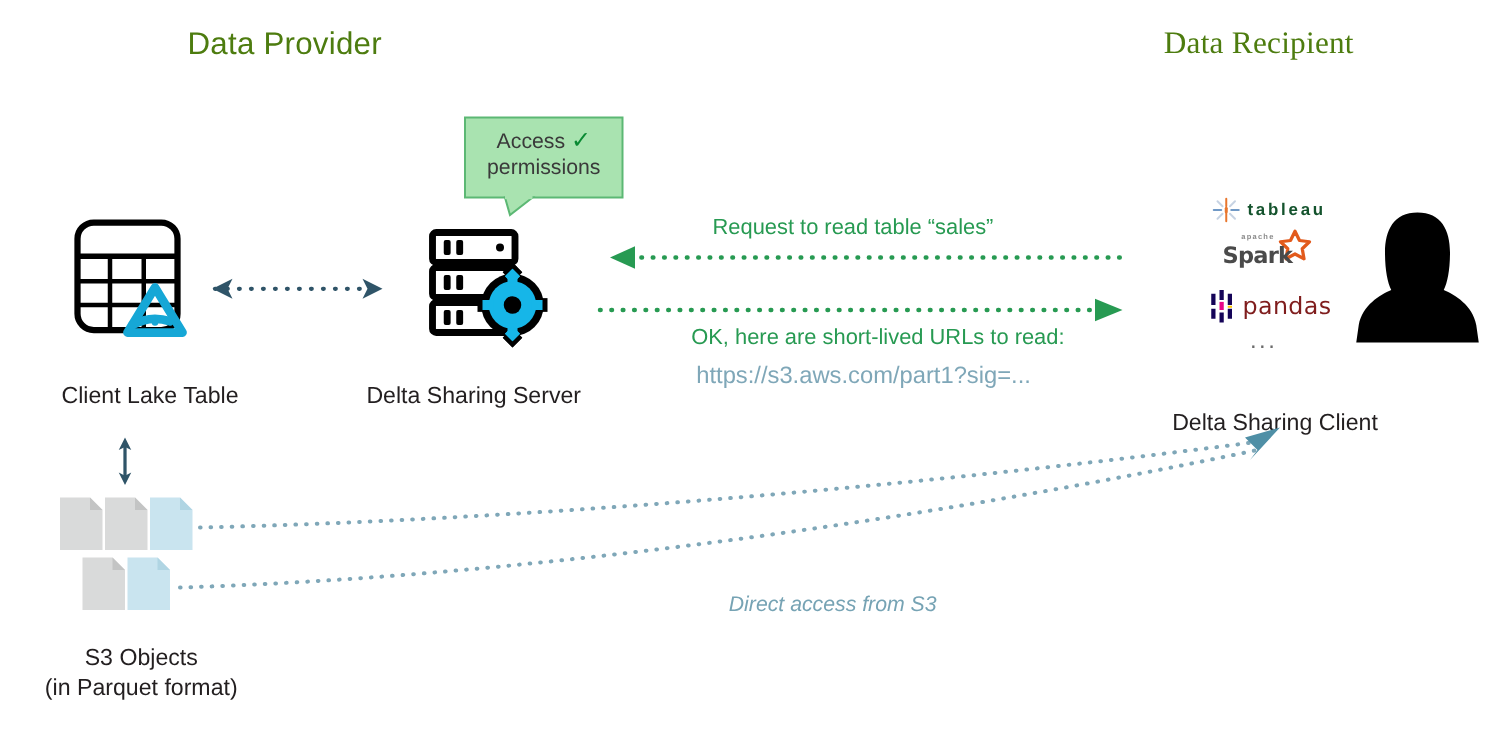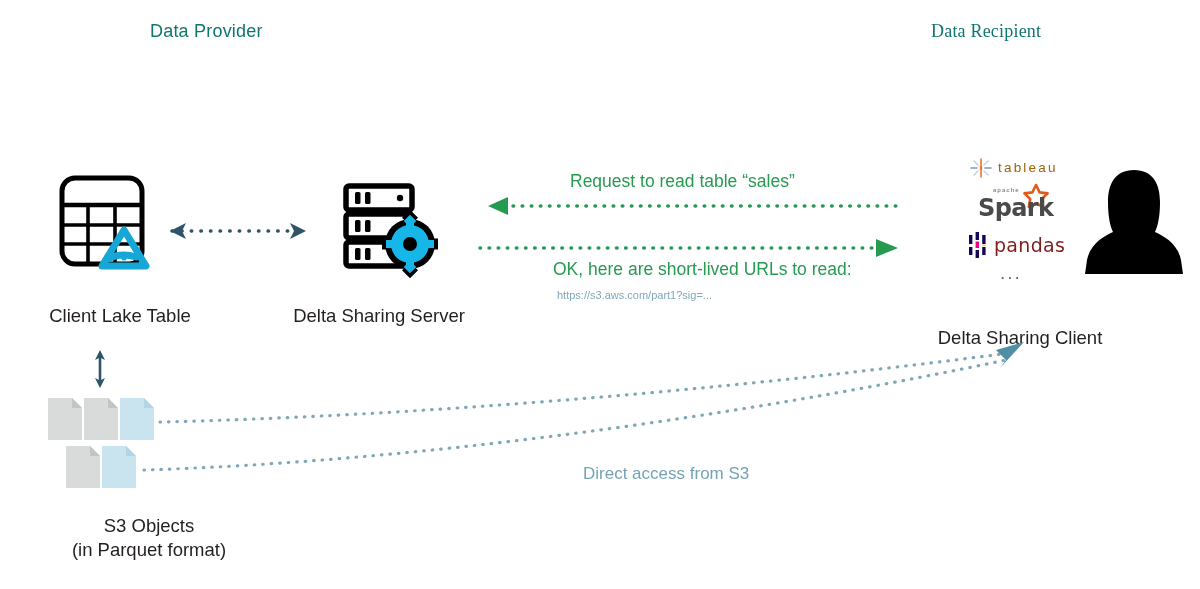--- a/index.html
+++ b/index.html
@@ -6,50 +6,50 @@
   body{
     width:1200px;height:589px;position:relative;overflow:hidden;
     font-family:"Liberation Sans","DejaVu Sans",sans-serif;
     color:#222222;
   }
   .stage{position:absolute;inset:0;}
   .abs{position:absolute;}
   svg{display:block;overflow:visible;}
 
   .section-title{
-    font-size:18px;font-weight:400;color:#0f766e;
+    font-size:25px;font-weight:400;color:#4d7c0f;
     letter-spacing:.2px;white-space:nowrap;text-align:right;
   }
   .node-label{
     font-size:18.5px;font-weight:400;color:#231f20;
     white-space:nowrap;text-align:center;line-height:1.3;
   }
 
   .msg-green{
     font-size:17.5px;color:#279a52;white-space:nowrap;line-height:1.32;
   }
   .msg-url{
-    font-size:11px;color:#7fa7b8;white-space:nowrap;line-height:1.34;
+    font-size:19px;color:#7fa7b8;white-space:nowrap;line-height:1.34;
   }
   .msg-blue{
     font-size:17px;color:#76a3b4;white-space:nowrap;
   }
 
   .bubble-text{
     font-size:17px;color:#3a3a3a;line-height:1.22;text-align:center;
     white-space:nowrap;
   }
 
   .logo-text{white-space:nowrap;}
   .tableau-word{
-    font-size:13.5px;color:#a16207;letter-spacing:2.2px;
-    font-weight:400;
+    font-size:13.5px;color:#14532d;letter-spacing:2.2px;
+    font-weight:700;
   }
   .spark-word{
-    font-size:24px;color:#4a4a4a;font-weight:700;letter-spacing:-0.6px;
+    font-size:18px;color:#4a4a4a;font-weight:700;letter-spacing:-0.6px;
     font-family:"DejaVu Sans",sans-serif;
   }
   .spark-apache{
     font-size:6px;color:#8a8a8a;letter-spacing:1px;font-weight:700;
   }
   .pandas-word{
     font-size:19px;color:#7f1d1d;font-weight:400;letter-spacing:.3px;
     font-family:"DejaVu Sans",sans-serif;
   }
   .ellipsis-logo{
@@ -84,20 +84,32 @@
   <div class="abs node-label" style="left:0px;top:304px;width:240px;">Client Lake Table</div>
 
   <div class="abs" style="left:150px;top:214px;">
     <svg width="176" height="34" viewBox="0 0 176 34">
       <line x1="22" y1="17" x2="154" y2="17" stroke="#2f5468" stroke-width="3.4" stroke-linecap="round" stroke-dasharray="0.6 9"></line>
       <path d="M20 17 L36 9 L32 17 L36 25 Z" fill="#2f5468"></path>
       <path d="M156 17 L140 9 L144 17 L140 25 Z" fill="#2f5468"></path>
     </svg>
   </div>
 
+  <div class="abs" style="left:370px;top:92px;">
+    <svg width="136" height="82" viewBox="0 0 136 82">
+      <rect x="2" y="2" width="126" height="64" fill="#a9e3b0" stroke="#5cb874" stroke-width="1.6"></rect>
+      <path d="M34 66 L56 66 L38 80 Z" fill="#a9e3b0" stroke="#5cb874" stroke-width="1.6"></path>
+      <path d="M34 66 L56 66" stroke="#a9e3b0" stroke-width="2.6"></path>
+    </svg>
+    <div class="abs bubble-text" style="left:10px;top:9px;width:110px;">
+      <span>Access</span>
+      <span style="color:#0a8a33;font-weight:700;font-size:19px;">✓</span>
+      <div>permissions</div>
+    </div>
+  </div>
 
   <div class="abs" style="left:342px;top:182px;">
     <svg width="96" height="96" viewBox="0 0 96 96">
       <g stroke="#000000" stroke-width="5.5" fill="none">
         <rect x="4" y="4" width="66" height="24" rx="3"></rect>
         <rect x="4" y="32" width="66" height="24" rx="3"></rect>
         <rect x="4" y="60" width="66" height="24" rx="3"></rect>
       </g>
       <g fill="#000000">
         <rect x="13" y="10" width="5.5" height="12" rx="1.6"></rect>
@@ -251,28 +263,28 @@
         <path d="M22 52 H46 L56 62 V94 H22 Z" fill="#d9dada"></path>
         <path d="M46 52 L56 62 H46 Z" fill="#c3c4c4"></path>
       </g>
       <g>
         <path d="M58 52 H82 L92 62 V94 H58 Z" fill="#c9e4ef"></path>
         <path d="M82 52 L92 62 H82 Z" fill="#b0d5e3"></path>
       </g>
     </svg>
   </div>
 
-  <div class="abs node-label" style="left:0px;top:514px;width:226px;padding-left:36px;">
+  <div class="abs node-label" style="left:0px;top:514px;width:226px;">
     <div>S3 Objects</div>
     <div>(in Parquet format)</div>
   </div>
 
   <div class="abs" style="left:150px;top:330px;">
     <svg width="890" height="160" viewBox="0 0 890 160">
       <path d="M10 92 C260 86 560 62 852 24" fill="none" stroke="#7fa7b8" stroke-width="3.2" stroke-linecap="round" stroke-dasharray="0.5 8"></path>
       <path d="M-6 140 C250 132 560 92 856 30" fill="none" stroke="#7fa7b8" stroke-width="3.2" stroke-linecap="round" stroke-dasharray="0.5 8"></path>
       <path d="M874 12 L846 20 L856 30 L850 38 Z" fill="#4f8fa6"></path>
     </svg>
   </div>
 
-  <div class="abs msg-blue" style="left:583px;top:464px;">Direct access from S3</div>
+  <div class="abs msg-blue" style="left:583px;top:474px;font-style:italic;">Direct access from S3</div>
 
 </div>
 
 </body></html>

